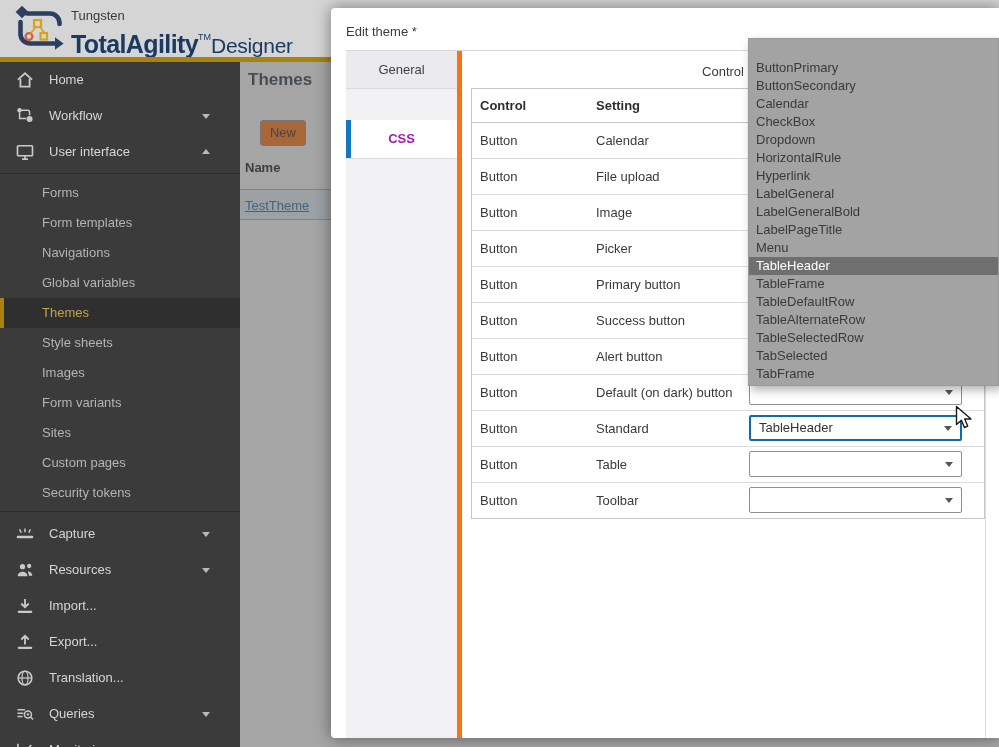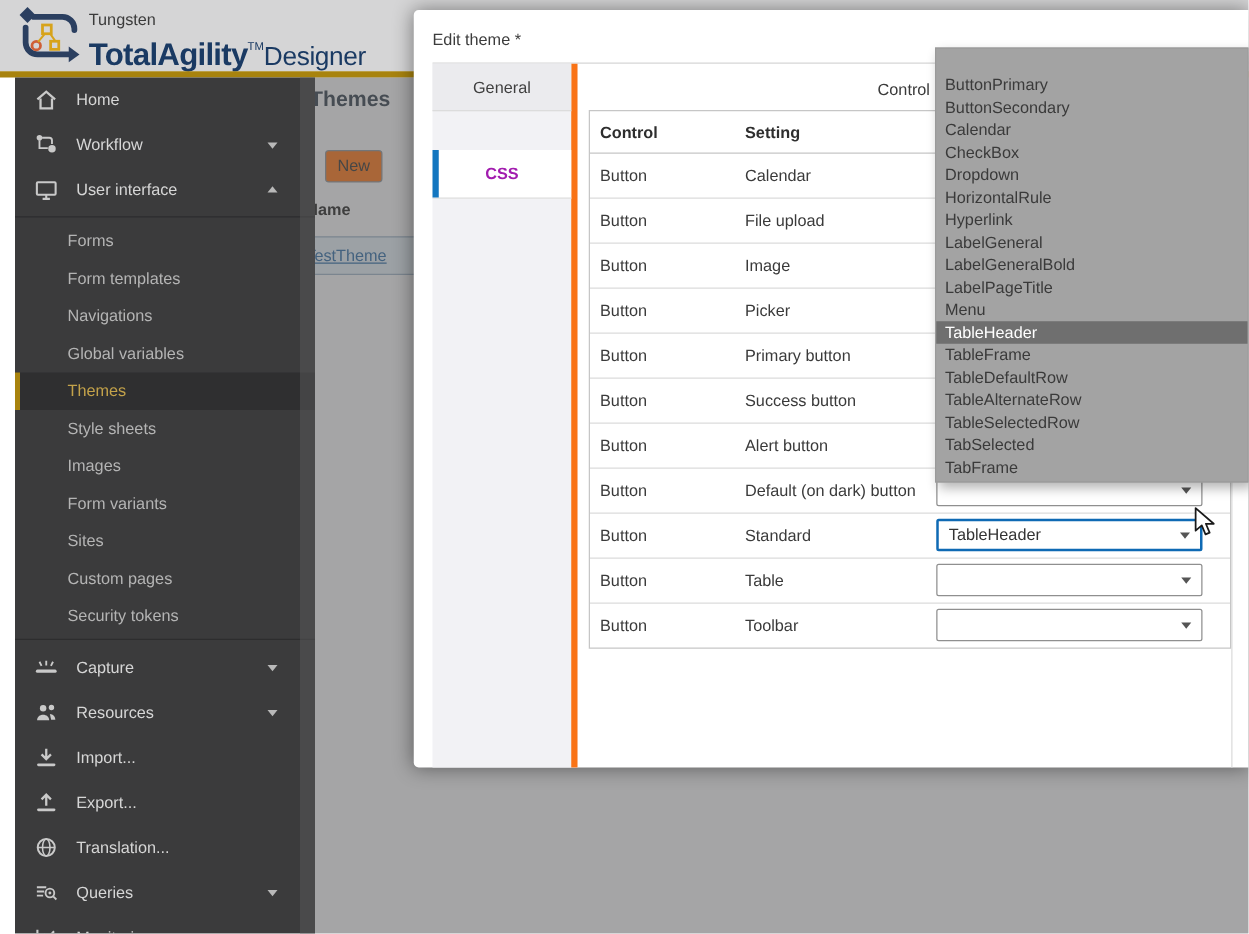--- a/index.html
+++ b/index.html
@@ -10,21 +10,21 @@
   .header{position:absolute;left:0;top:0;width:999px;height:57px;background:#d5d5d6;z-index:5;}
   .goldbar{position:absolute;left:0;top:57px;width:999px;height:5px;background:#a8830e;z-index:5;}
   .logo{position:absolute;left:13px;top:5px;width:54px;height:48px;}
   .brand{position:absolute;left:71px;top:9px;line-height:1;white-space:nowrap;}
   .brand-top{display:block;font-size:13px;color:#3b3b3b;margin-bottom:10px;}
   .brand-main{font-size:25px;font-weight:800;color:#1a3a63;letter-spacing:-0.6px;}
   .brand-tm{font-size:9px;color:#1a3a63;vertical-align:top;position:relative;top:1px;}
   .brand-suffix{font-size:21px;font-weight:500;color:#1a3a63;letter-spacing:-0.3px;}
 
   
-  .sidebar{position:absolute;left:12px;top:62px;width:240px;height:685px;background:#3b3b3c;overflow:hidden;z-index:5;}
+  .sidebar{position:absolute;left:0;top:62px;width:240px;height:685px;background:#3b3b3c;overflow:hidden;z-index:5;}
   .sb-item{position:relative;color:#d6d6d6;font-size:13px;cursor:pointer;white-space:nowrap;}
   .sb-item.top{height:36px;line-height:36px;padding-left:49px;}
   .sb-item.sub{height:30px;line-height:30px;padding-left:42px;color:#b4b4b4;}
   .sb-item.active{background:#2f2f30;color:#c3a24a;}
   .sb-item.active::before{content:"";position:absolute;left:0;top:0;width:4px;height:100%;background:#a8830e;}
   .sb-icon{position:absolute;left:15px;top:50%;transform:translateY(-50%);width:20px;height:20px;color:#c9c9c9;}
   .sb-icon svg{width:20px;height:20px;display:block;}
   .sb-chev{position:absolute;right:30px;top:50%;width:0;height:0;
            border-left:4.5px solid transparent;border-right:4.5px solid transparent;}
   .chev-down{border-top:5px solid #b9b9b9;margin-top:-2px;}
@@ -40,21 +40,21 @@
            text-align:center;line-height:24px;cursor:pointer;box-sizing:border-box;}
   .name-h{position:absolute;left:5px;top:98px;font-size:13px;font-weight:700;color:#222;}
   .theme-rows{position:absolute;left:0;top:127px;width:420px;}
   .theme-row{height:29px;line-height:29px;background:#dfe8f0;border-top:1px solid #9cb0c4;
              border-bottom:1px solid #9cb0c4;padding-left:5px;}
   .theme-link{font-size:13px;color:#2e6ba4;text-decoration:underline;cursor:pointer;}
   .backdrop{position:absolute;left:240px;top:62px;width:759px;height:685px;
             background:rgba(90,90,90,0.5);z-index:40;}
 
   
-  .modal{position:absolute;left:331px;top:8px;width:668px;height:606px;background:#fff;z-index:60;
+  .modal{position:absolute;left:331px;top:8px;width:668px;height:730px;background:#fff;z-index:60;
          box-shadow:0 0 16px rgba(0,0,0,0.45);border-radius:4px 0 0 4px;}
   .m-title{position:absolute;left:15px;top:16px;font-size:13px;color:#3c3c3c;}
   .m-topline{position:absolute;left:15px;right:0;top:42px;height:1px;background:#d6d6d6;}
   .m-tabstrip{position:absolute;left:15px;top:43px;width:116px;bottom:0;background:#f2f2f5;
               border-right:5px solid #f97316;box-sizing:border-box;}
   .m-tab{position:relative;height:37px;line-height:37px;text-align:center;font-size:13px;
          color:#3f3f3f;background:#ebebee;border-bottom:1px solid #dcdcdc;cursor:pointer;}
   .m-tab.selected{background:#fff;font-weight:700;color:#a21caf;height:38px;line-height:38px;margin-top:31px;}
   .m-tab.selected::before{content:"";position:absolute;left:0;top:0;width:5px;height:100%;background:#1376c0;}
   .m-filter{position:absolute;top:56px;left:140px;width:273px;text-align:right;font-size:13px;color:#3a3a3a;}

